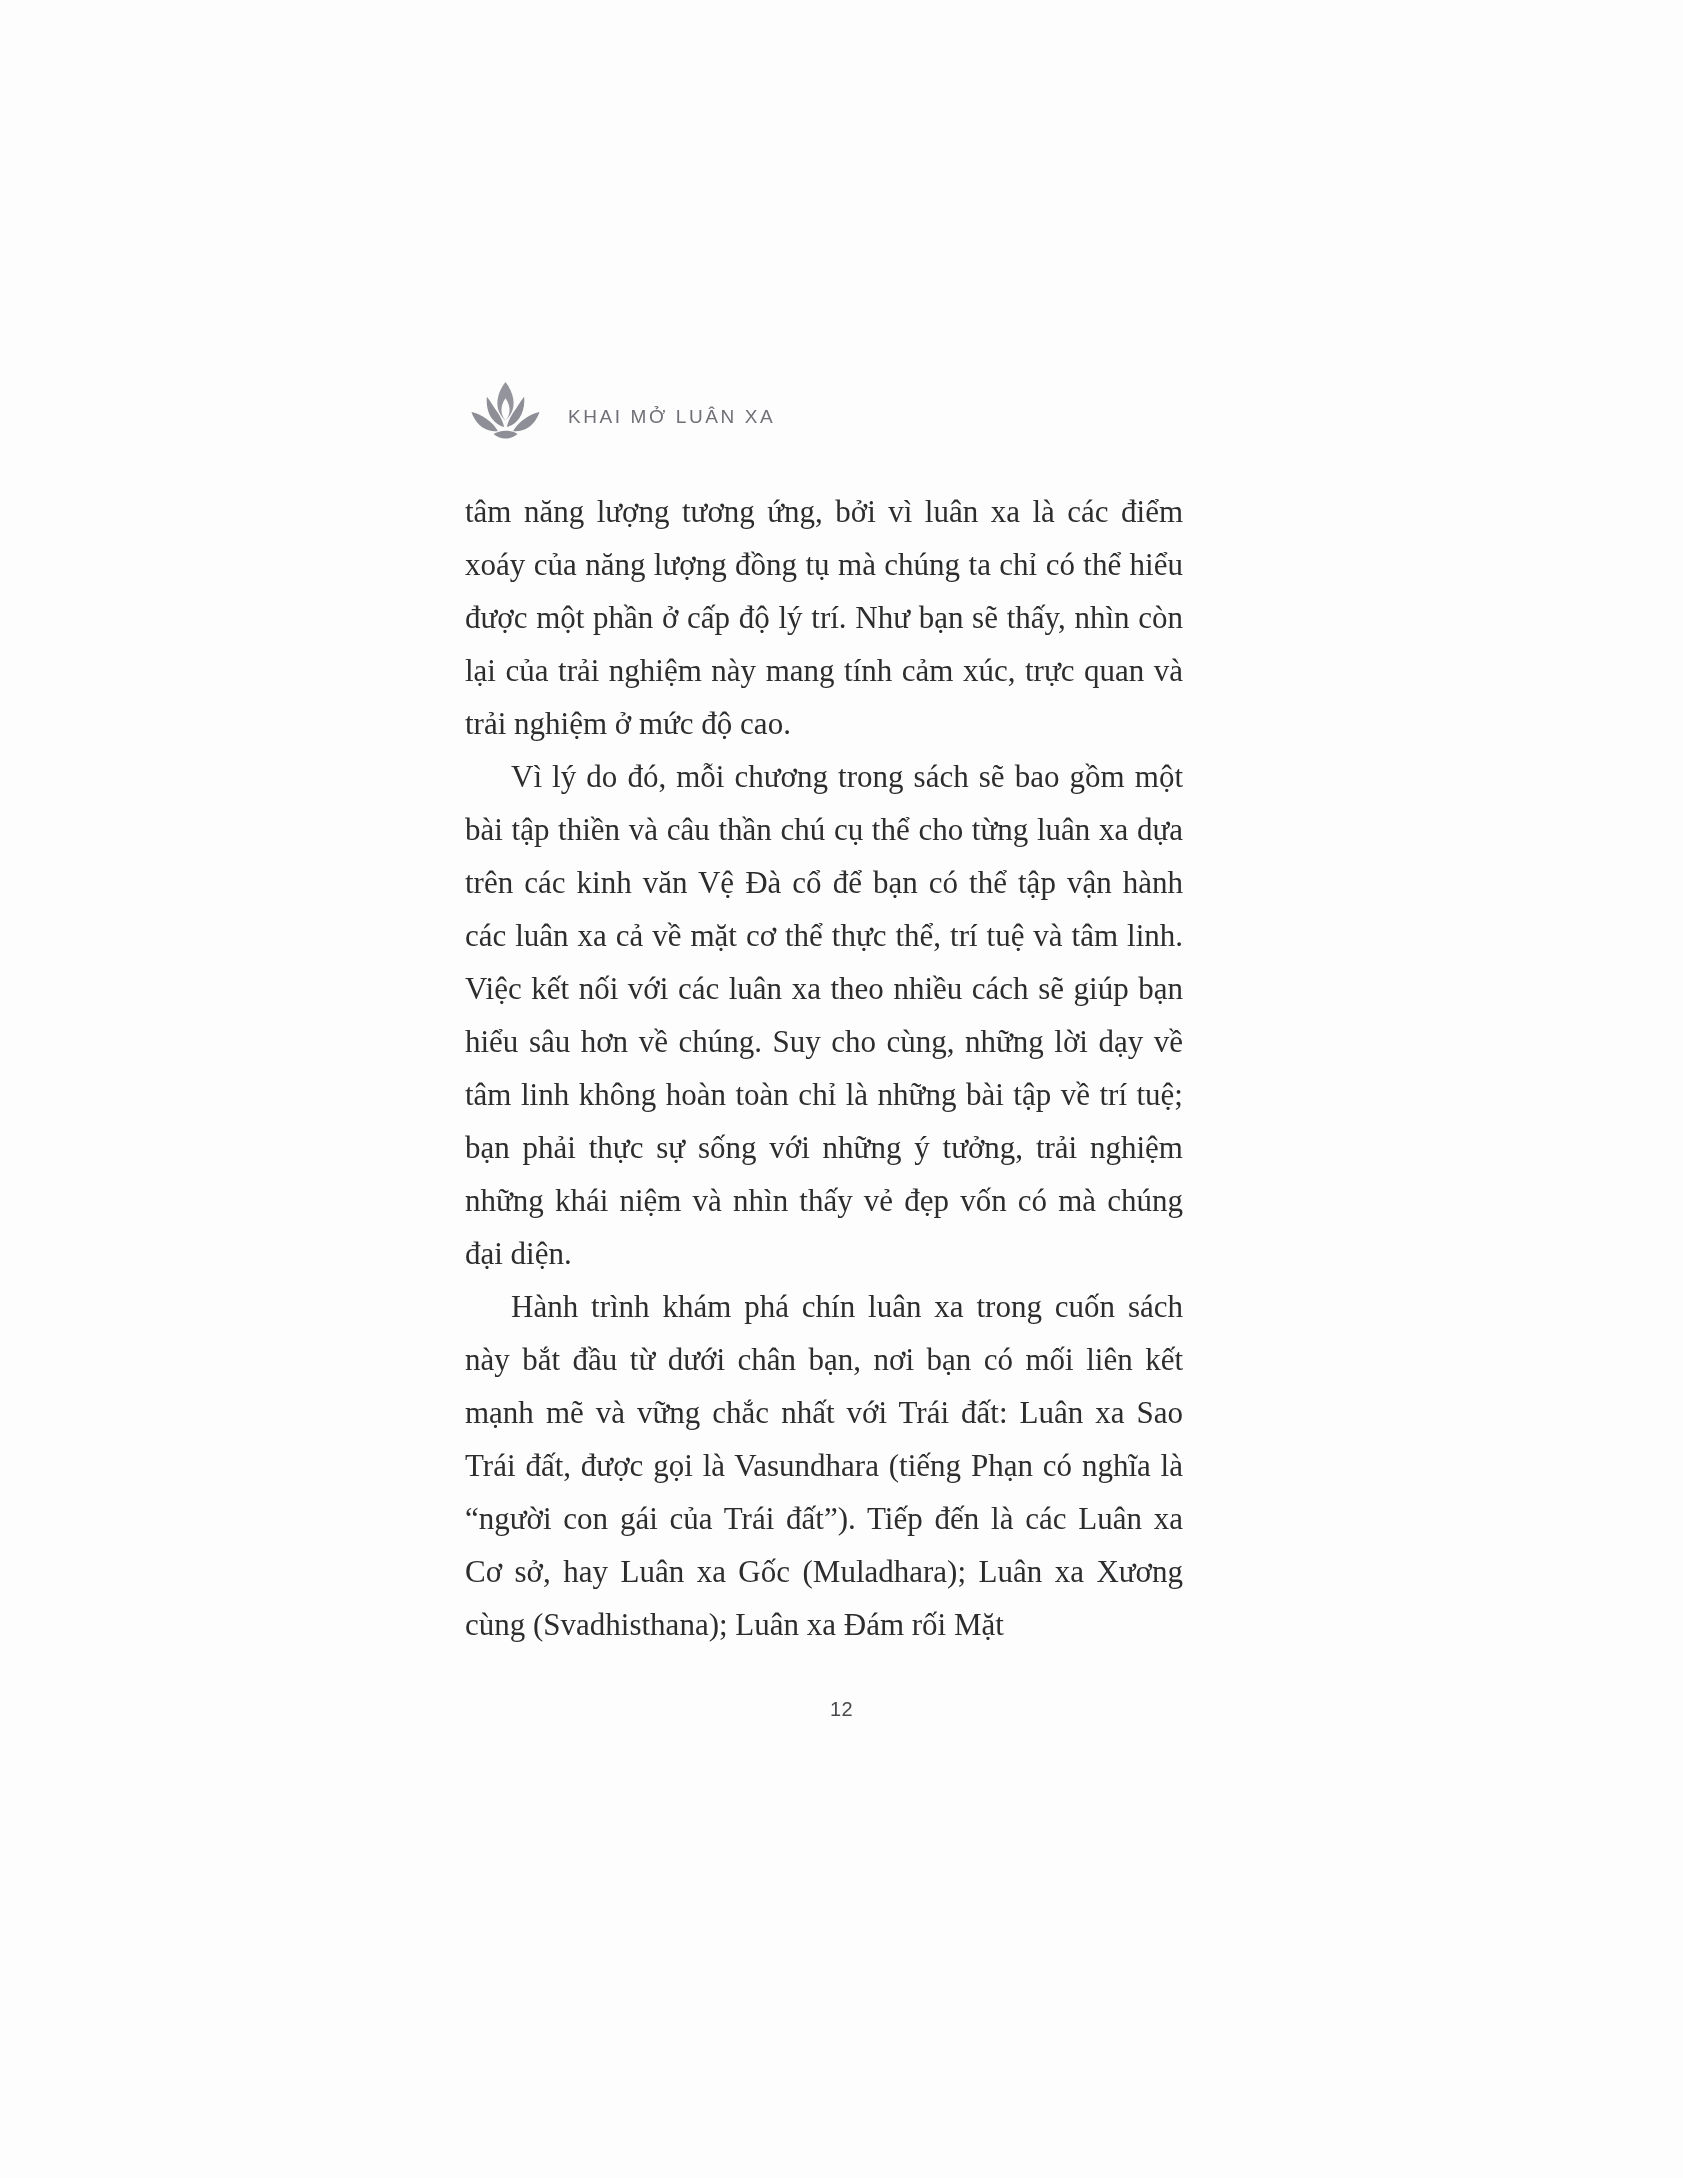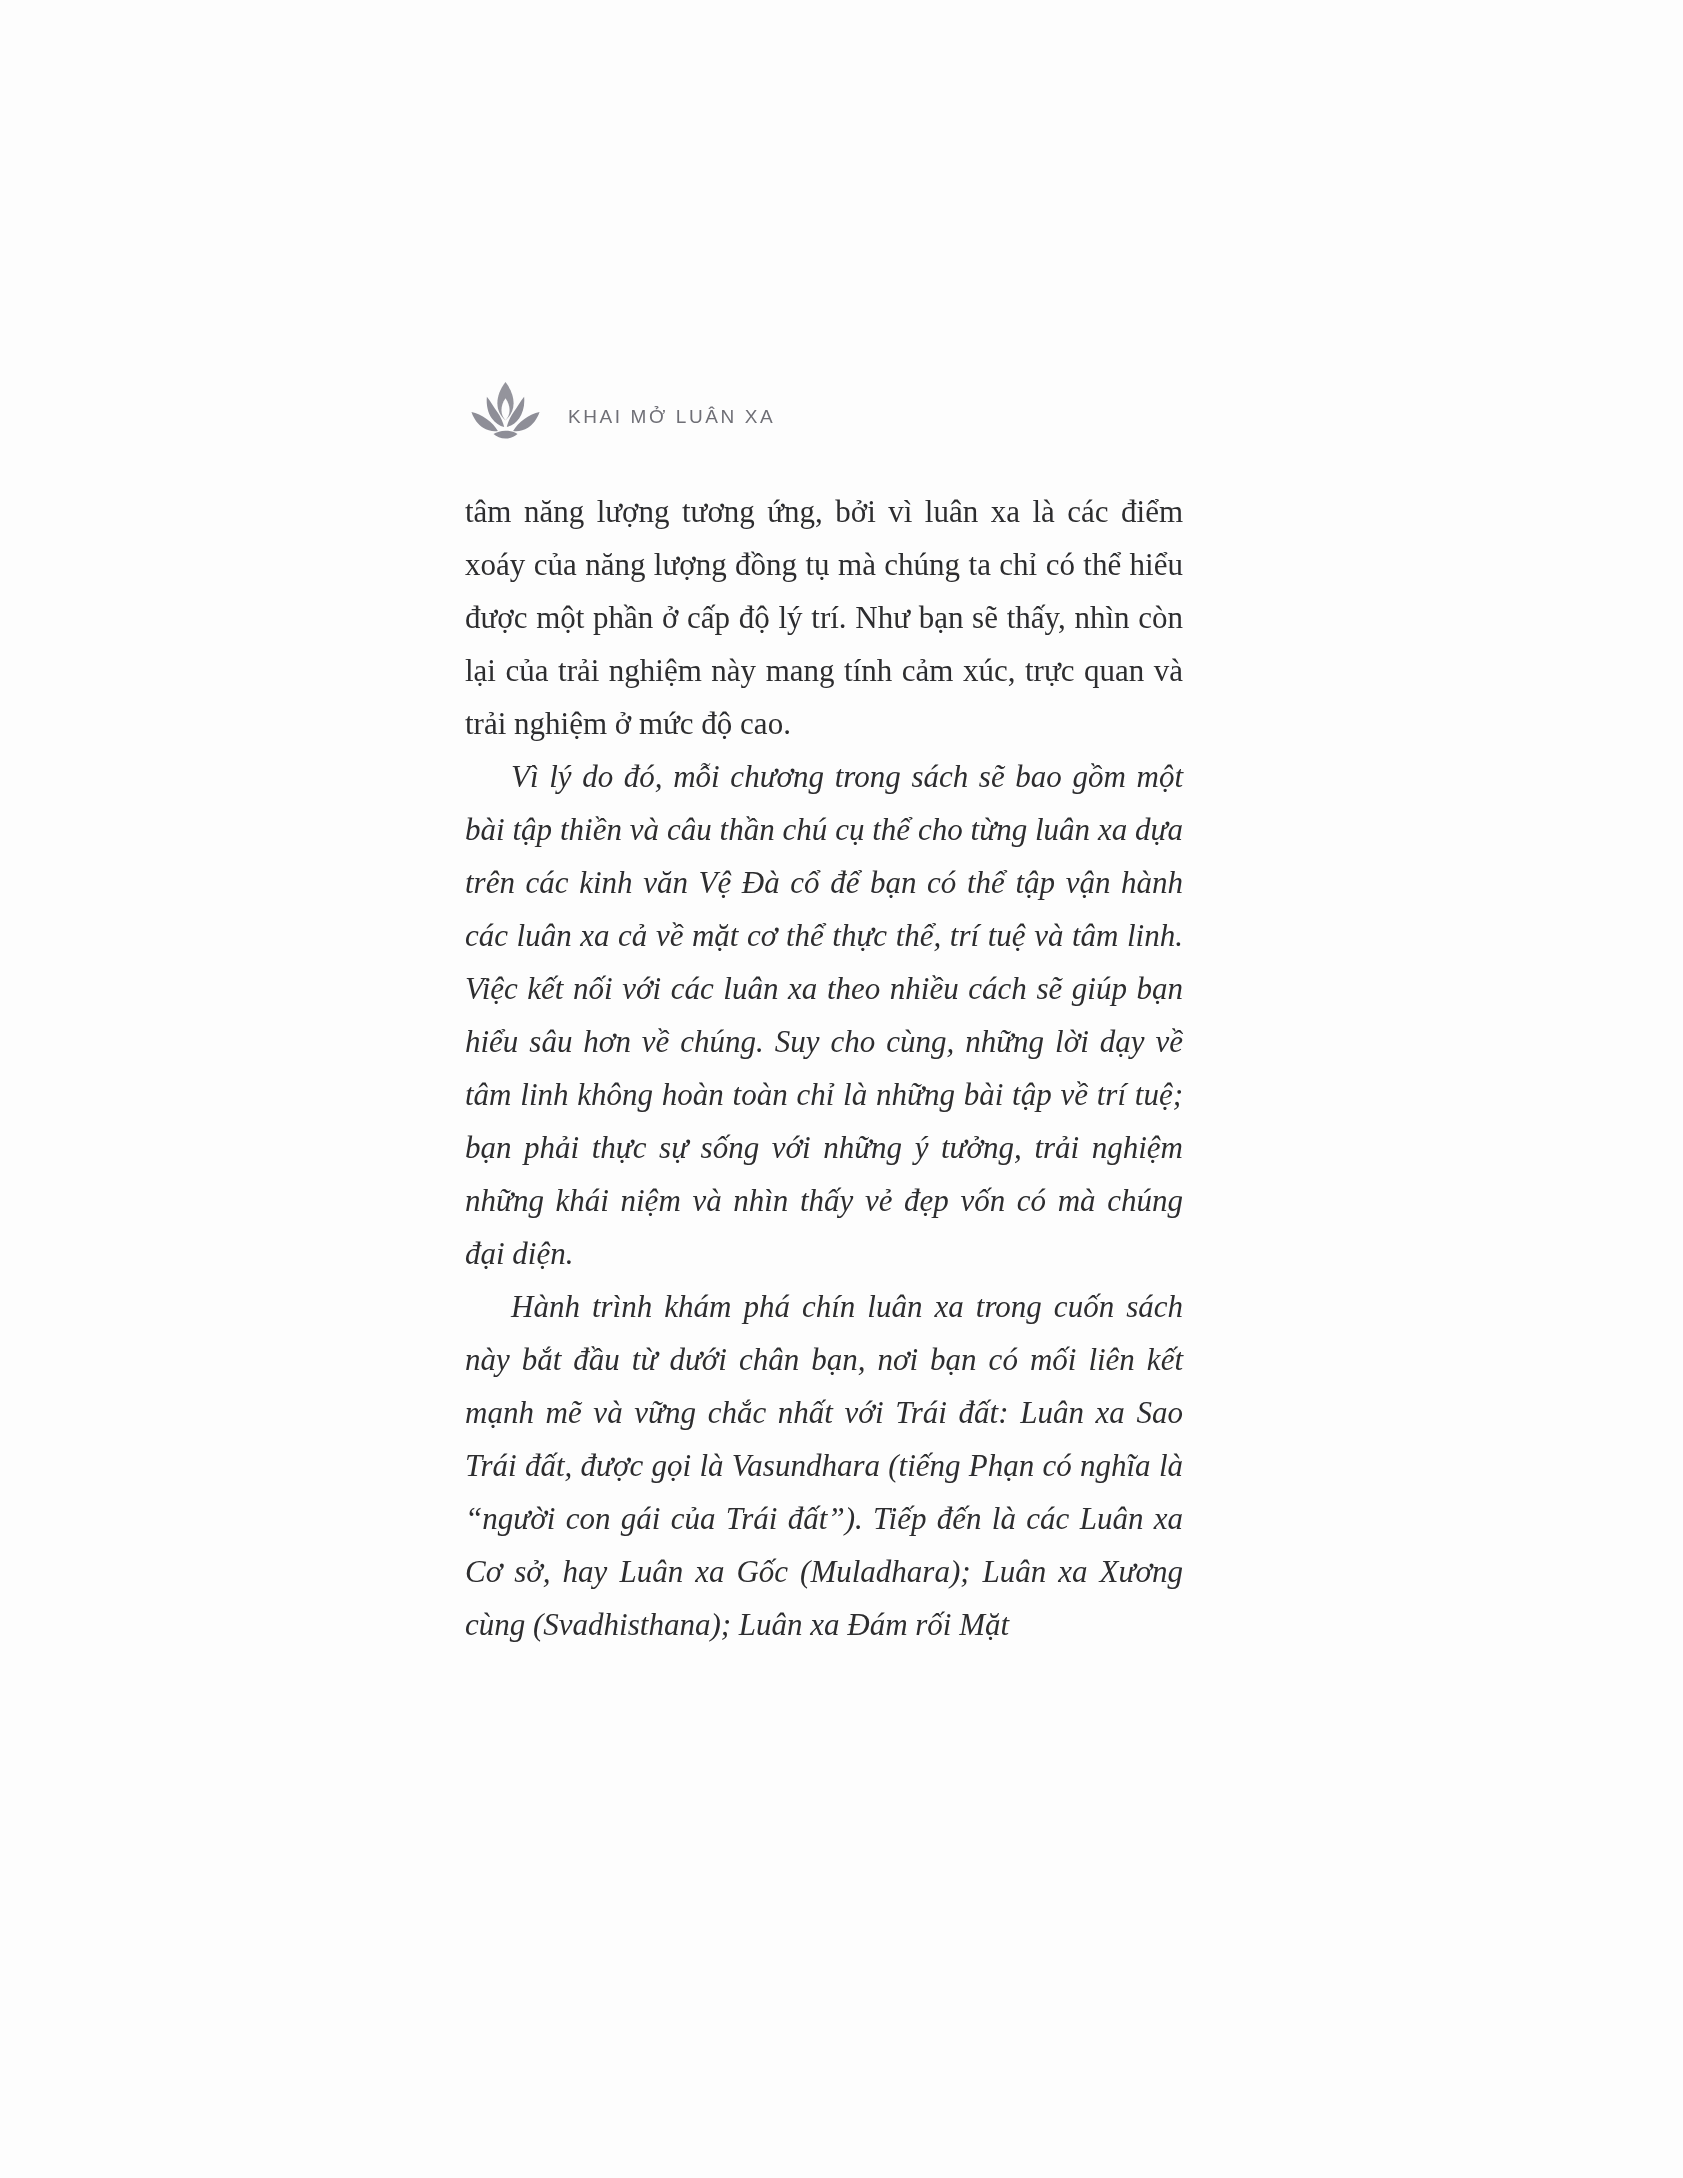--- a/index.html
+++ b/index.html
@@ -65,21 +65,20 @@
     font-size: 31px;
     line-height: 53px;
     text-align: justify;
     text-justify: inter-word;
     color: #2d2d2f;
     hyphens: none;
   }
 
   .body-par + .body-par {
     text-indent: 46px;
-    font-style: italic;
   }
 
   
   .folio {
     position: absolute;
     left: 0;
     top: 1698px;
     width: 1683px;
     text-align: center;
     font-family: "Liberation Sans", sans-serif;
@@ -109,15 +108,16 @@
     </span>
     <span class="header-title">KHAI MỞ LUÂN XA</span>
   </div>
 
   <div class="text-column">
     <p class="body-par">tâm năng lượng tương ứng, bởi vì luân xa là các điểm xoáy của năng lượng đồng tụ mà chúng ta chỉ có thể hiểu được một phần ở cấp độ lý trí. Như bạn sẽ thấy, nhìn còn lại của trải nghiệm này mang tính cảm xúc, trực quan và trải nghiệm ở mức độ cao.</p>
     <p class="body-par">Vì lý do đó, mỗi chương trong sách sẽ bao gồm một bài tập thiền và câu thần chú cụ thể cho từng luân xa dựa trên các kinh văn Vệ Đà cổ để bạn có thể tập vận hành các luân xa cả về mặt cơ thể thực thể, trí tuệ và tâm linh. Việc kết nối với các luân xa theo nhiều cách sẽ giúp bạn hiểu sâu hơn về chúng. Suy cho cùng, những lời dạy về tâm linh không hoàn toàn chỉ là những bài tập về trí tuệ; bạn phải thực sự sống với những ý tưởng, trải nghiệm những khái niệm và nhìn thấy vẻ đẹp vốn có mà chúng đại diện.</p>
     <p class="body-par">Hành trình khám phá chín luân xa trong cuốn sách này bắt đầu từ dưới chân bạn, nơi bạn có mối liên kết mạnh mẽ và vững chắc nhất với Trái đất: Luân xa Sao Trái đất, được gọi là Vasundhara (tiếng Phạn có nghĩa là “người con gái của Trái đất”). Tiếp đến là các Luân xa Cơ sở, hay Luân xa Gốc (Muladhara); Luân xa Xương cùng (Svadhisthana); Luân xa Đám rối Mặt</p>
   </div>
 
+  <div class="folio">12</div>
 
 </div>
 
 
 </body></html>

